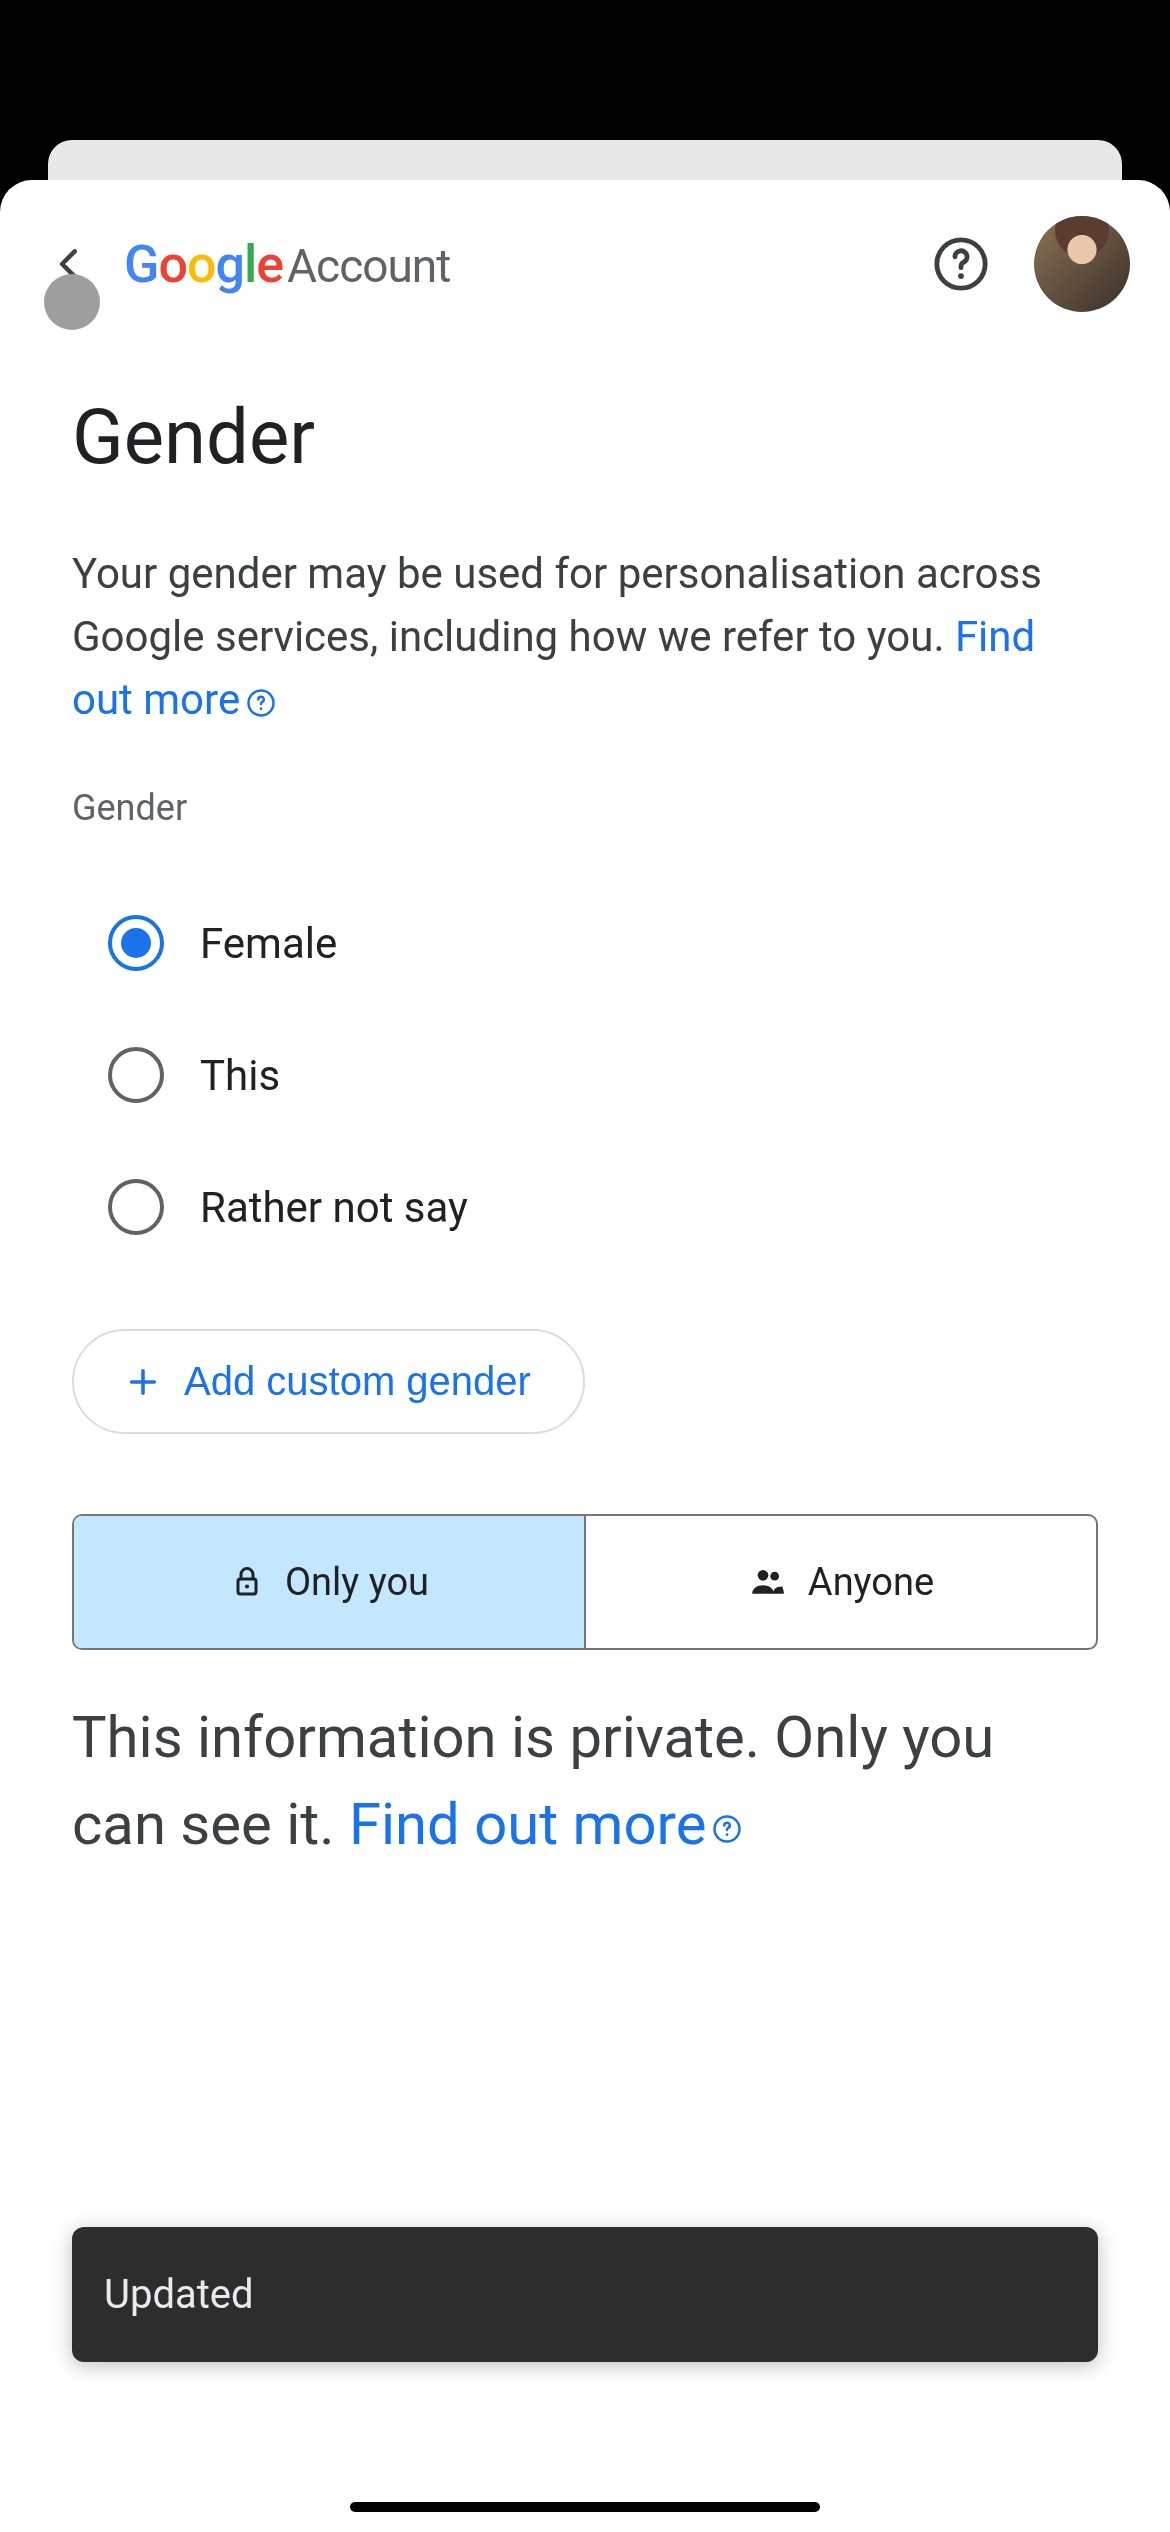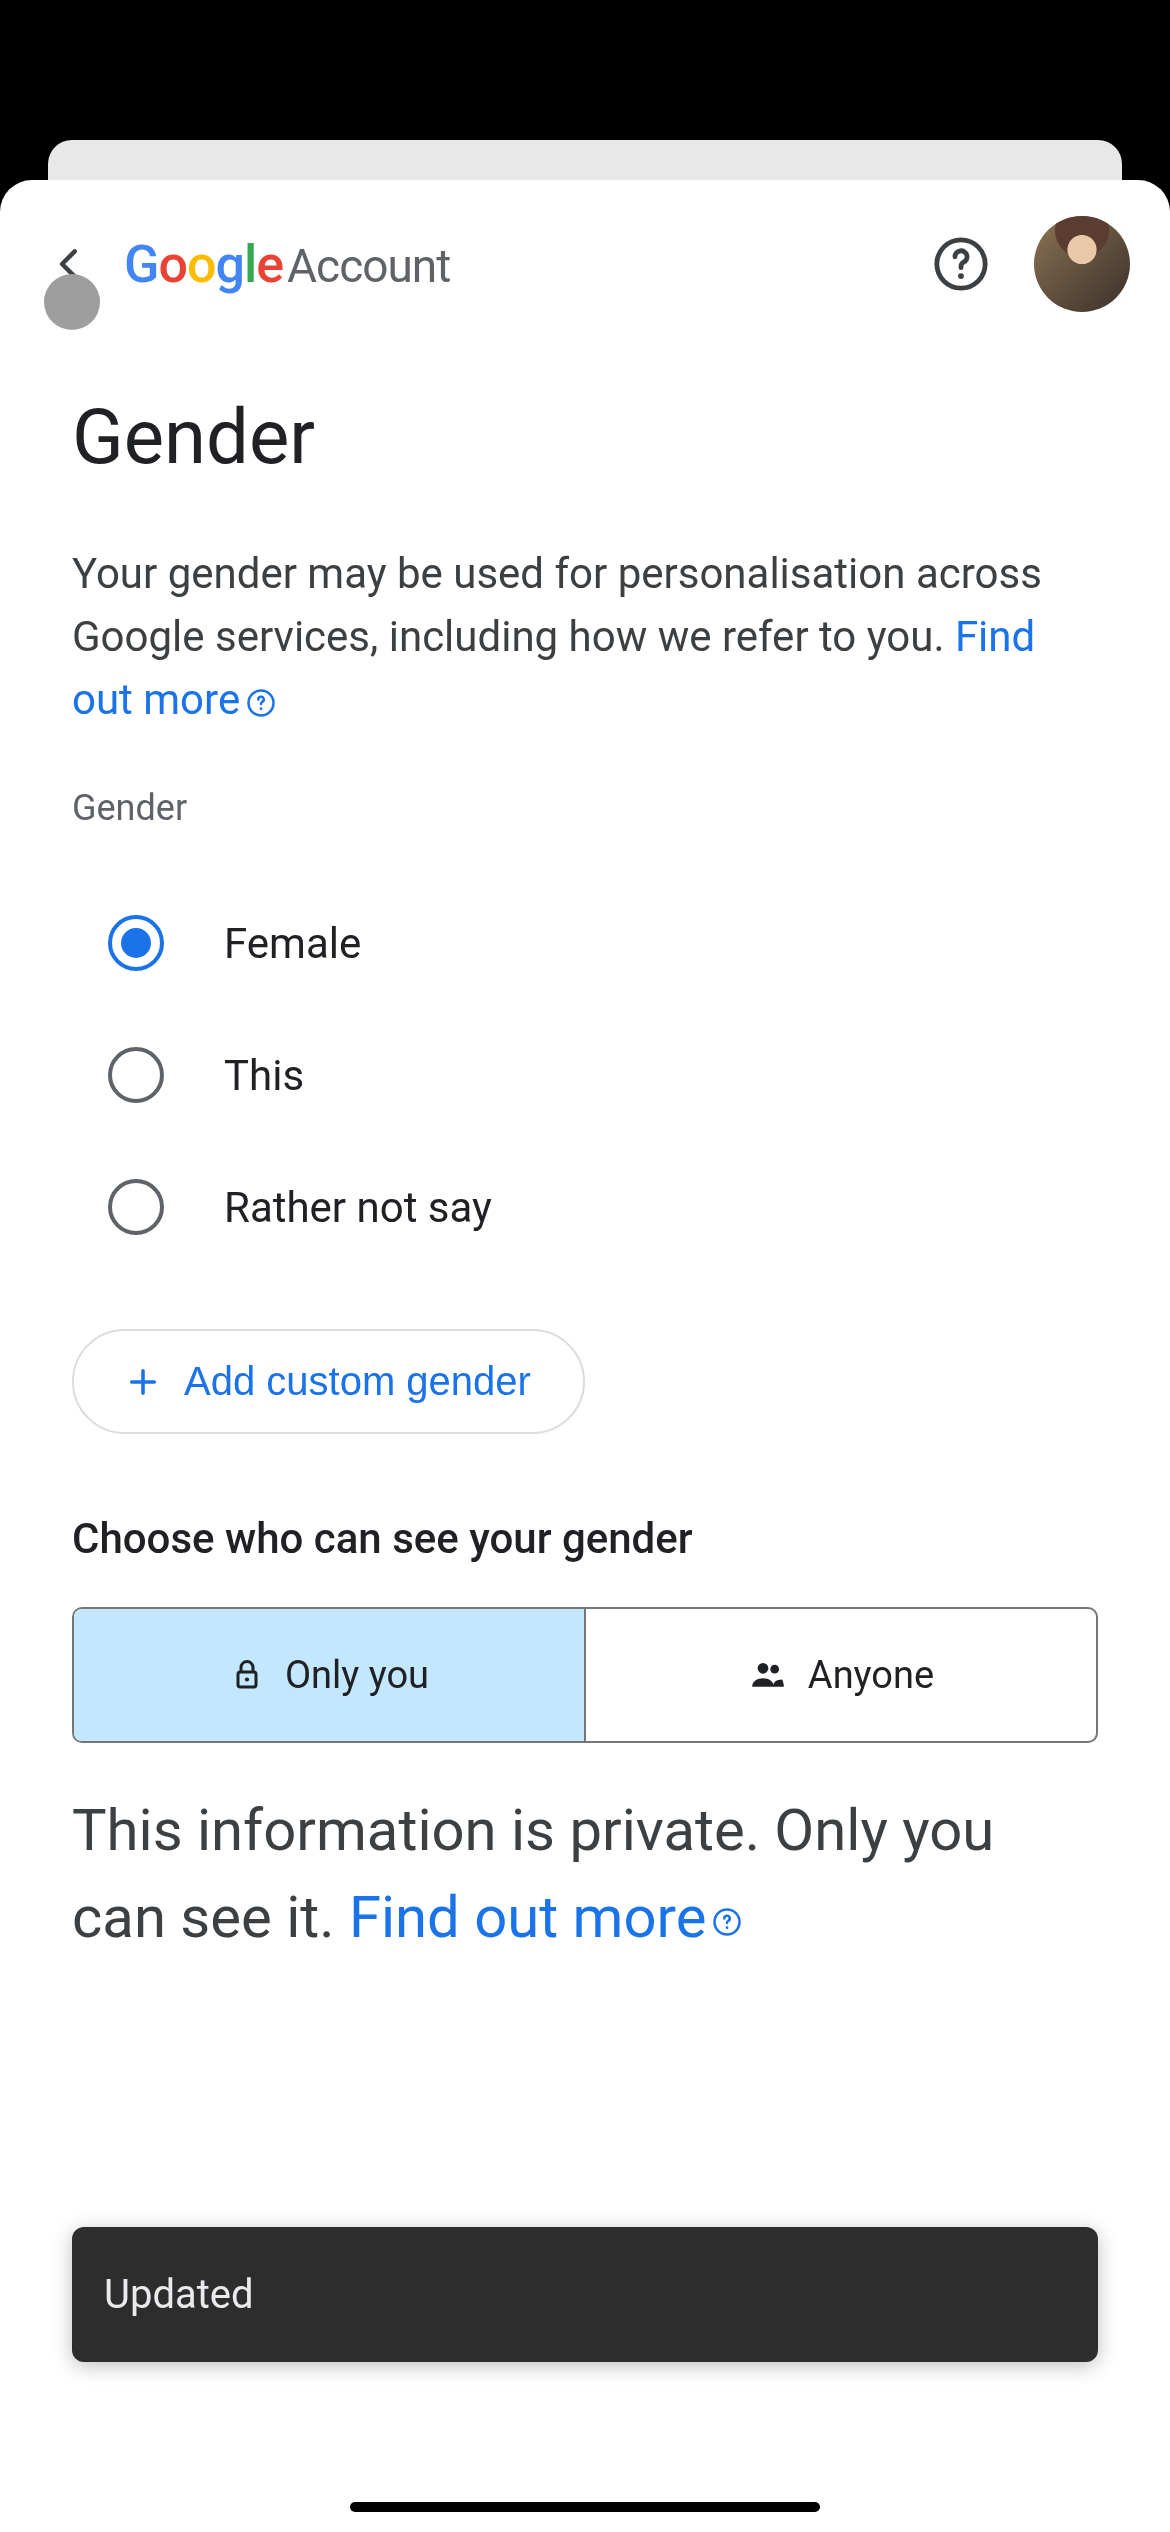--- a/index.html
+++ b/index.html
@@ -130,21 +130,21 @@
       color: #5f6368;
       margin-bottom: 48px;
     }
     .radio-group {
       margin-bottom: 56px;
     }
     .radio-item {
       display: flex;
       align-items: center;
       padding: 38px 0 38px 36px;
-      gap: 60px;
+      gap: 36px;
     }
     .radio-circle {
       width: 56px;
       height: 56px;
       border-radius: 50%;
       border: 4px solid #5f6368;
       position: relative;
       flex-shrink: 0;
     }
     .radio-circle.selected {
@@ -299,21 +299,20 @@
       </div>
     </div>
 
     <button class="chip-button">
       <svg width="34" height="34" viewBox="0 0 24 24">
         <path d="M12 4v16M4 12h16" stroke="#1a73e8" stroke-width="2.5" stroke-linecap="round"></path>
       </svg>
       <span>Add custom gender</span>
     </button>
 
-    <h2 class="section-heading">Choose who can see your gender</h2>
 
     <div class="segment-group">
       <div class="segment selected">
         <svg width="36" height="36" viewBox="0 0 24 24">
           <rect x="6" y="10" width="12" height="10" rx="1.5" stroke="#202124" stroke-width="2" fill="none"></rect>
           <path d="M8 10V7a4 4 0 0 1 8 0v3" stroke="#202124" stroke-width="2" fill="none"></path>
           <circle cx="12" cy="15" r="1.4" fill="#202124"></circle>
         </svg>
         <span>Only you</span>
       </div>

